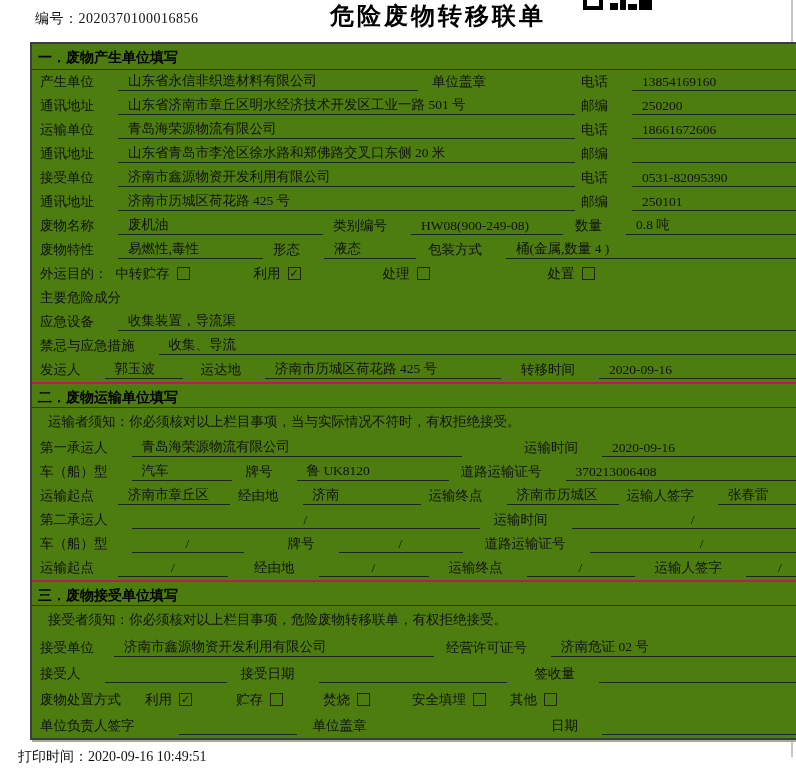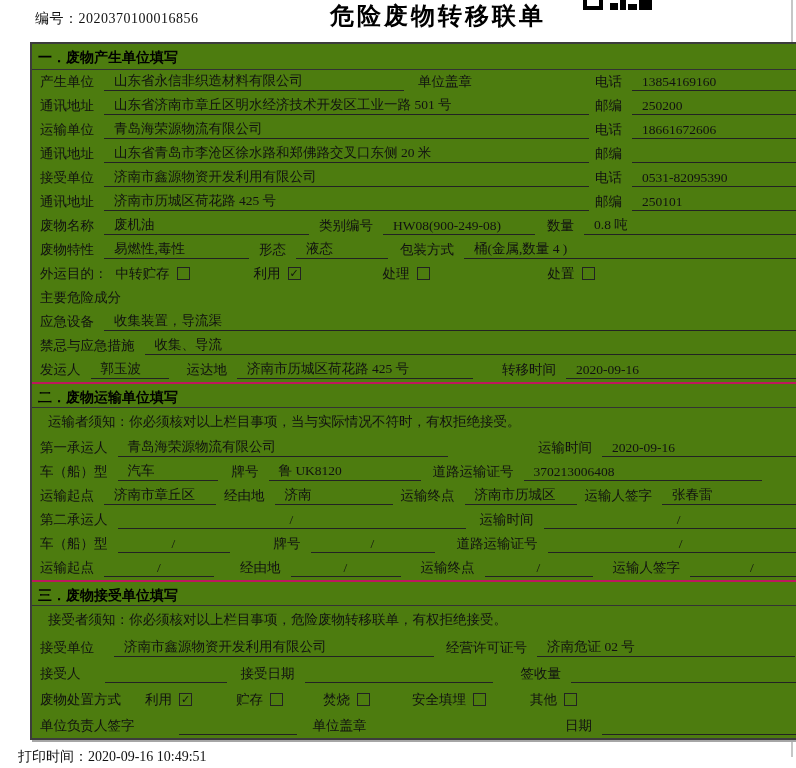--- a/index.html
+++ b/index.html
@@ -31,21 +31,21 @@
     border-bottom:3px solid #4d7c0f;box-sizing:border-box;white-space:nowrap;
   }
   .row{
     display:flex;align-items:flex-end;height:24px;padding:0 10px 3px 8px;
     font-size:13.5px;box-sizing:border-box;white-space:nowrap;
   }
   .row.tall{height:26px}
   .lbl{flex:0 0 auto;white-space:nowrap}
   .val{
     flex:0 0 auto;border-bottom:1px solid #222;box-sizing:border-box;
-    padding:0 4px 0 10px;margin-left:10px;overflow:hidden;white-space:nowrap;min-height:17px;
+    padding:0 4px 0 10px;margin-left:24px;overflow:hidden;white-space:nowrap;min-height:17px;
   }
   .fill{flex:1 1 auto}
   .c{text-align:center;padding-left:4px}
   .spacer{flex:1 1 auto}
   .opt{display:inline-flex;align-items:center;flex:0 0 auto}
   .box{
     display:inline-block;width:11px;height:11px;border:1px solid #222;margin-left:7px;
     text-align:center;position:relative;top:-1px;
   }
   .mark{display:block;font-size:11px;line-height:11px;font-weight:bold;
@@ -177,21 +177,21 @@
   <div class="row">
     <span class="lbl">禁忌与应急措施</span>
     <span class="val fill">收集、导流</span>
   </div>
 
   <div class="row">
     <span class="lbl">发运人</span>
     <span class="val" style="width:78px">郭玉波</span>
     <span class="lbl" style="margin-left:18px">运达地</span>
     <span class="val" style="width:236px">济南市历城区荷花路 425 号</span>
-    <span class="lbl" style="margin-left:29px">转移时间</span>
+    <span class="lbl" style="margin-left:20px">转移时间</span>
     <span class="val fill">2020-09-16</span>
   </div>
 
   <div class="sec-h bt">二．废物运输单位填写</div>
   <div class="notice">运输者须知：你必须核对以上栏目事项，当与实际情况不符时，有权拒绝接受。</div>
 
   <div class="row">
     <span class="lbl">第一承运人</span>
     <span class="val" style="width:330px">青岛海荣源物流有限公司</span>
     <span class="lbl" style="margin-left:auto">运输时间</span>
@@ -283,21 +283,21 @@
       <span class="box">
           <span class="mark"></span>
         </span>
     </span>
     <span class="opt" style="margin-left:42px">
       <span>安全填埋</span>
       <span class="box">
           <span class="mark"></span>
         </span>
     </span>
-    <span class="opt" style="margin-left:44px">
+    <span class="opt" style="margin-left:24px">
       <span>其他</span>
       <span class="box">
           <span class="mark"></span>
         </span>
     </span>
   </div>
 
   <div class="row tall">
     <span class="lbl">单位负责人签字</span>
     <span class="val" style="width:118px;margin-left:44px"></span>

